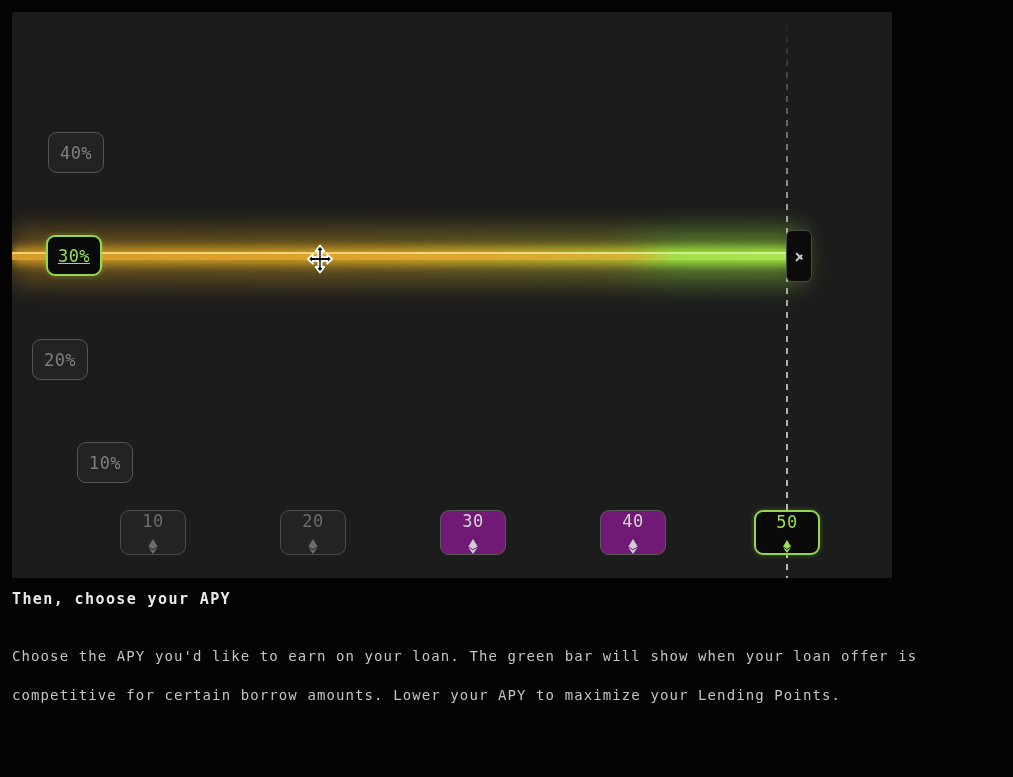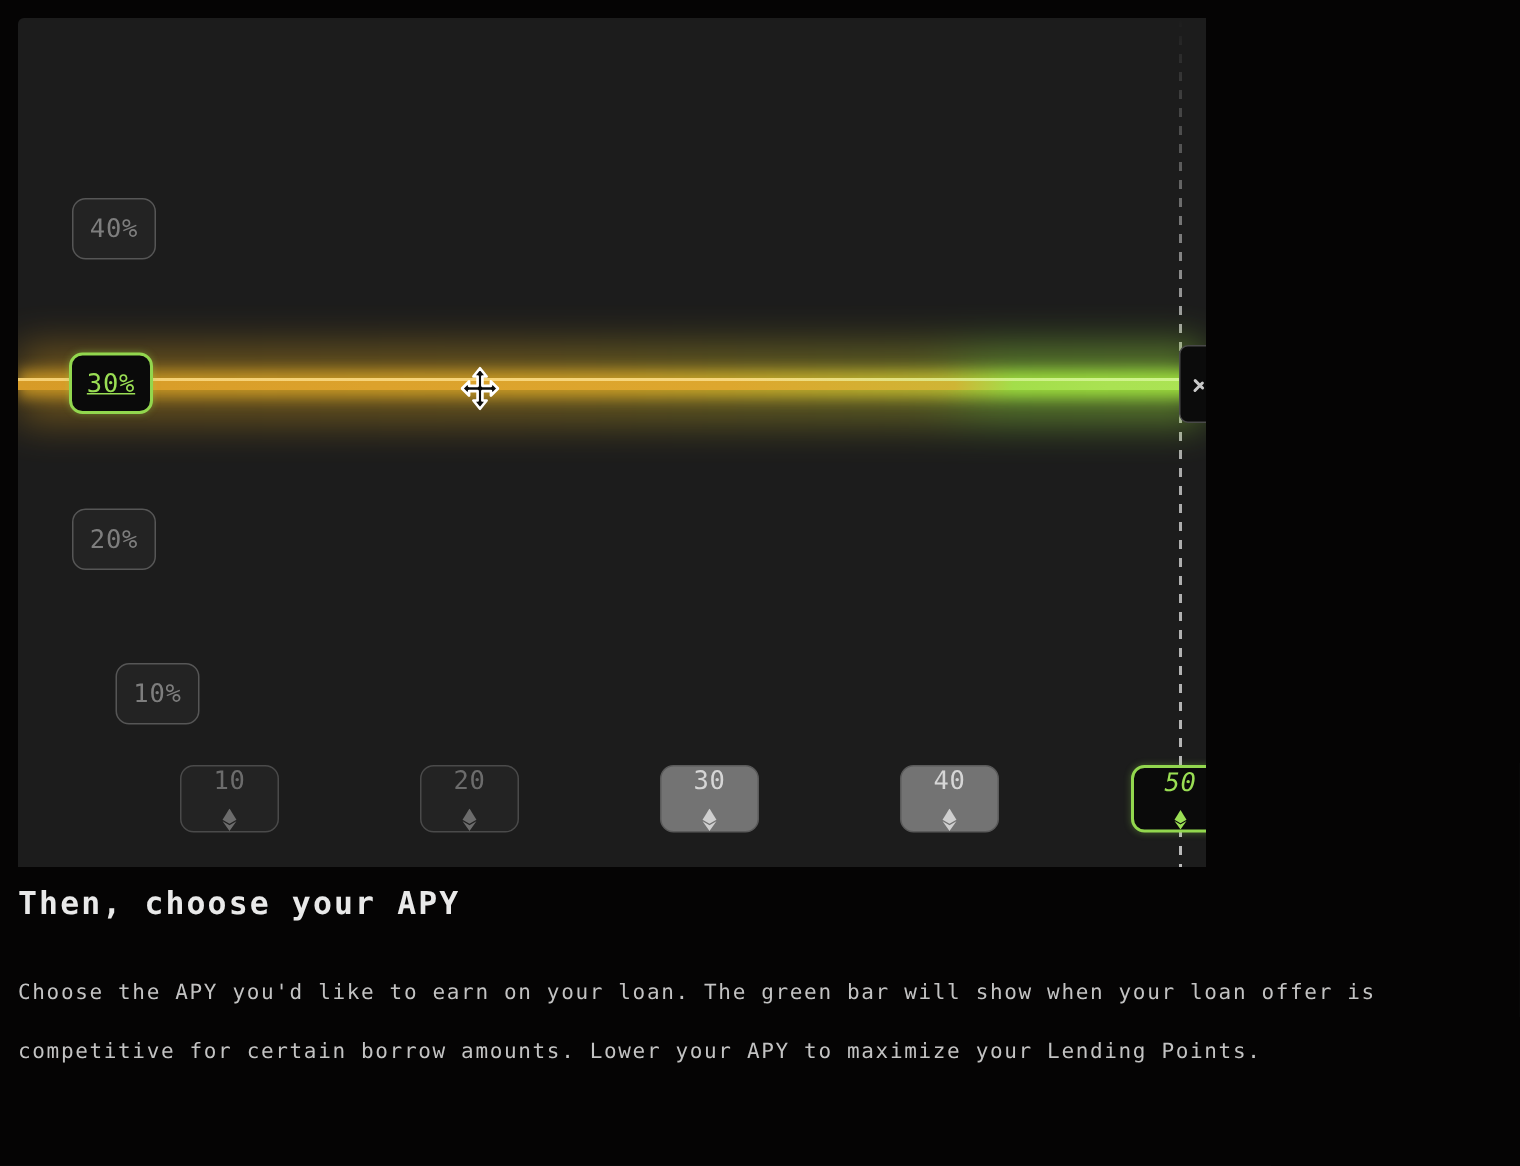--- a/index.html
+++ b/index.html
@@ -17,21 +17,21 @@
     width: 1013px;
     height: 777px;
     background: #050404;
   }
 
   
   .chart-panel {
     position: absolute;
     left: 12px;
     top: 12px;
-    width: 792px;
+    width: 880px;
     height: 566px;
     background: #1c1c1c;
     border-radius: 4px 0 0 0;
     overflow: hidden;
   }
 
   
   .marker-line {
     position: absolute;
     left: 774px;
@@ -196,31 +196,30 @@
     z-index: 7;
     flex-direction: column;
   }
   .eth-chip.dim {
     background: #232323;
     border: 1px solid #4a4a4a;
     color: #6c6c6c;
   }
   .eth-chip.dim .eth-ico { fill: #6c6c6c; }
   .eth-chip.bright {
-    background: #737373;
+    background: #701a75;
     border: 1px solid #5a5a5a;
     color: #d6d6d6;
   }
   .eth-chip.bright .eth-ico { fill: #cfcfcf; }
   .eth-chip.selected {
     background: #0a0a0a;
     border: 2px solid #92d74e;
     color: #9ade54;
     box-shadow: 0 0 5px rgba(146,215,78,0.35);
-    font-style: italic;
   }
   .eth-chip.selected .eth-ico { fill: #9ade54; }
   .eth-ico { width: 14px; height: 21px; display: block; }
 
   
   .cursor-move {
     position: absolute;
     left: 295px;
     top: 232px;
     width: 26px;
@@ -230,21 +229,21 @@
 
   
   .copy {
     position: absolute;
     left: 12px;
     top: 590px;
     width: 990px;
   }
   .copy h2 {
     font-family: "DejaVu Sans Mono", "Liberation Mono", monospace;
-    font-size: 21px;
+    font-size: 15px;
     font-weight: bold;
     color: #e9e9e9;
     letter-spacing: 1.4px;
     margin-bottom: 29px;
   }
   .copy p {
     font-family: "DejaVu Sans Mono", "Liberation Mono", monospace;
     font-size: 14px;
     line-height: 39px;
     color: #c3c3c3;
@@ -273,21 +272,21 @@
     </div>
 
     <div class="apy-chip inactive" style="left:36px; top:120px;">
       <span>40%</span>
     </div>
 
     <div class="apy-chip active" style="left:34px; top:223px;text-decoration:underline;">
       <span>30%</span>
     </div>
 
-    <div class="apy-chip inactive" style="left:36px; top:327px;">
+    <div class="apy-chip inactive" style="left:20px; top:327px;">
       <span>20%</span>
     </div>
 
     <div class="apy-chip inactive" style="left:36px; top:430px;margin-left:29px;">
       <span>10%</span>
     </div>
 
     <div class="eth-chip dim" style="left:108px;">
       <span>10</span>
       <svg class="eth-ico" viewBox="0 0 16 26">

